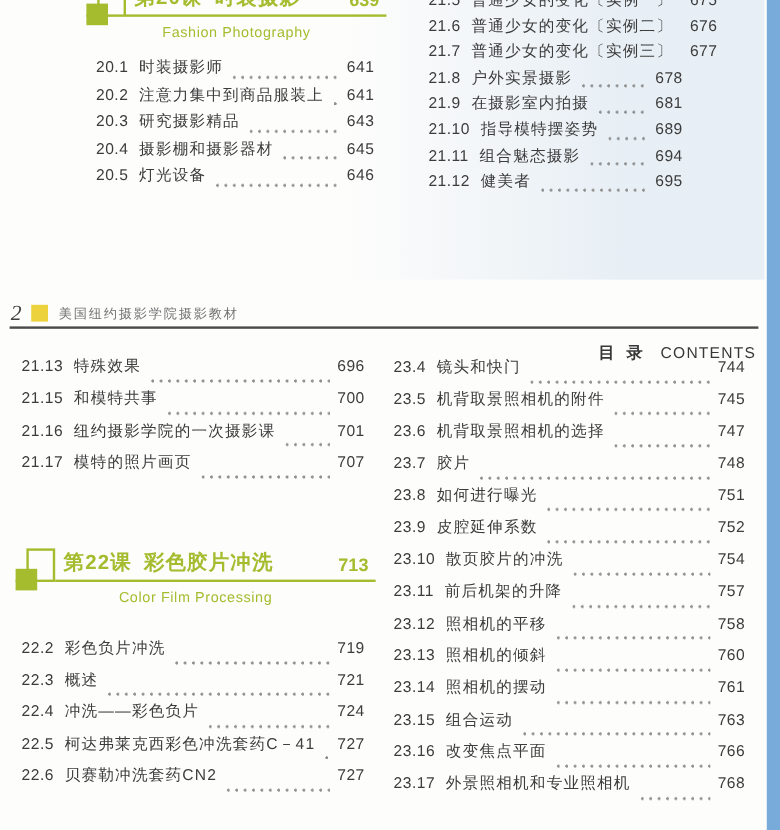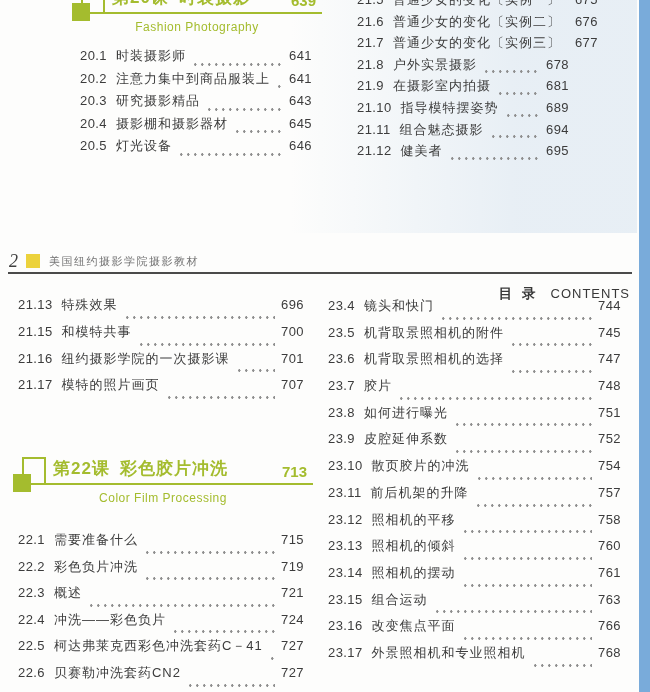--- a/index.html
+++ b/index.html
@@ -244,26 +244,20 @@
       <span class="ch-num">第22课</span>
       <span class="ch-ttl">彩色胶片冲洗</span>
       <span class="ch-fill"></span>
       <span class="ch-pg">713</span>
     </div>
     <div class="ch-sub">Color Film Processing</div>
   </div>
 
   <div class="col" id="toc-ch22-list">
 
-      <div class="row">
-        <span class="num">22.1</span>
-        <span class="ttl">需要准备什么</span>
-        <span class="leader"></span>
-        <span class="pg">715</span>
-      </div>
 
       <div class="row">
         <span class="num">22.2</span>
         <span class="ttl">彩色负片冲洗</span>
         <span class="leader"></span>
         <span class="pg">719</span>
       </div>
 
       <div class="row">
         <span class="num">22.3</span>

